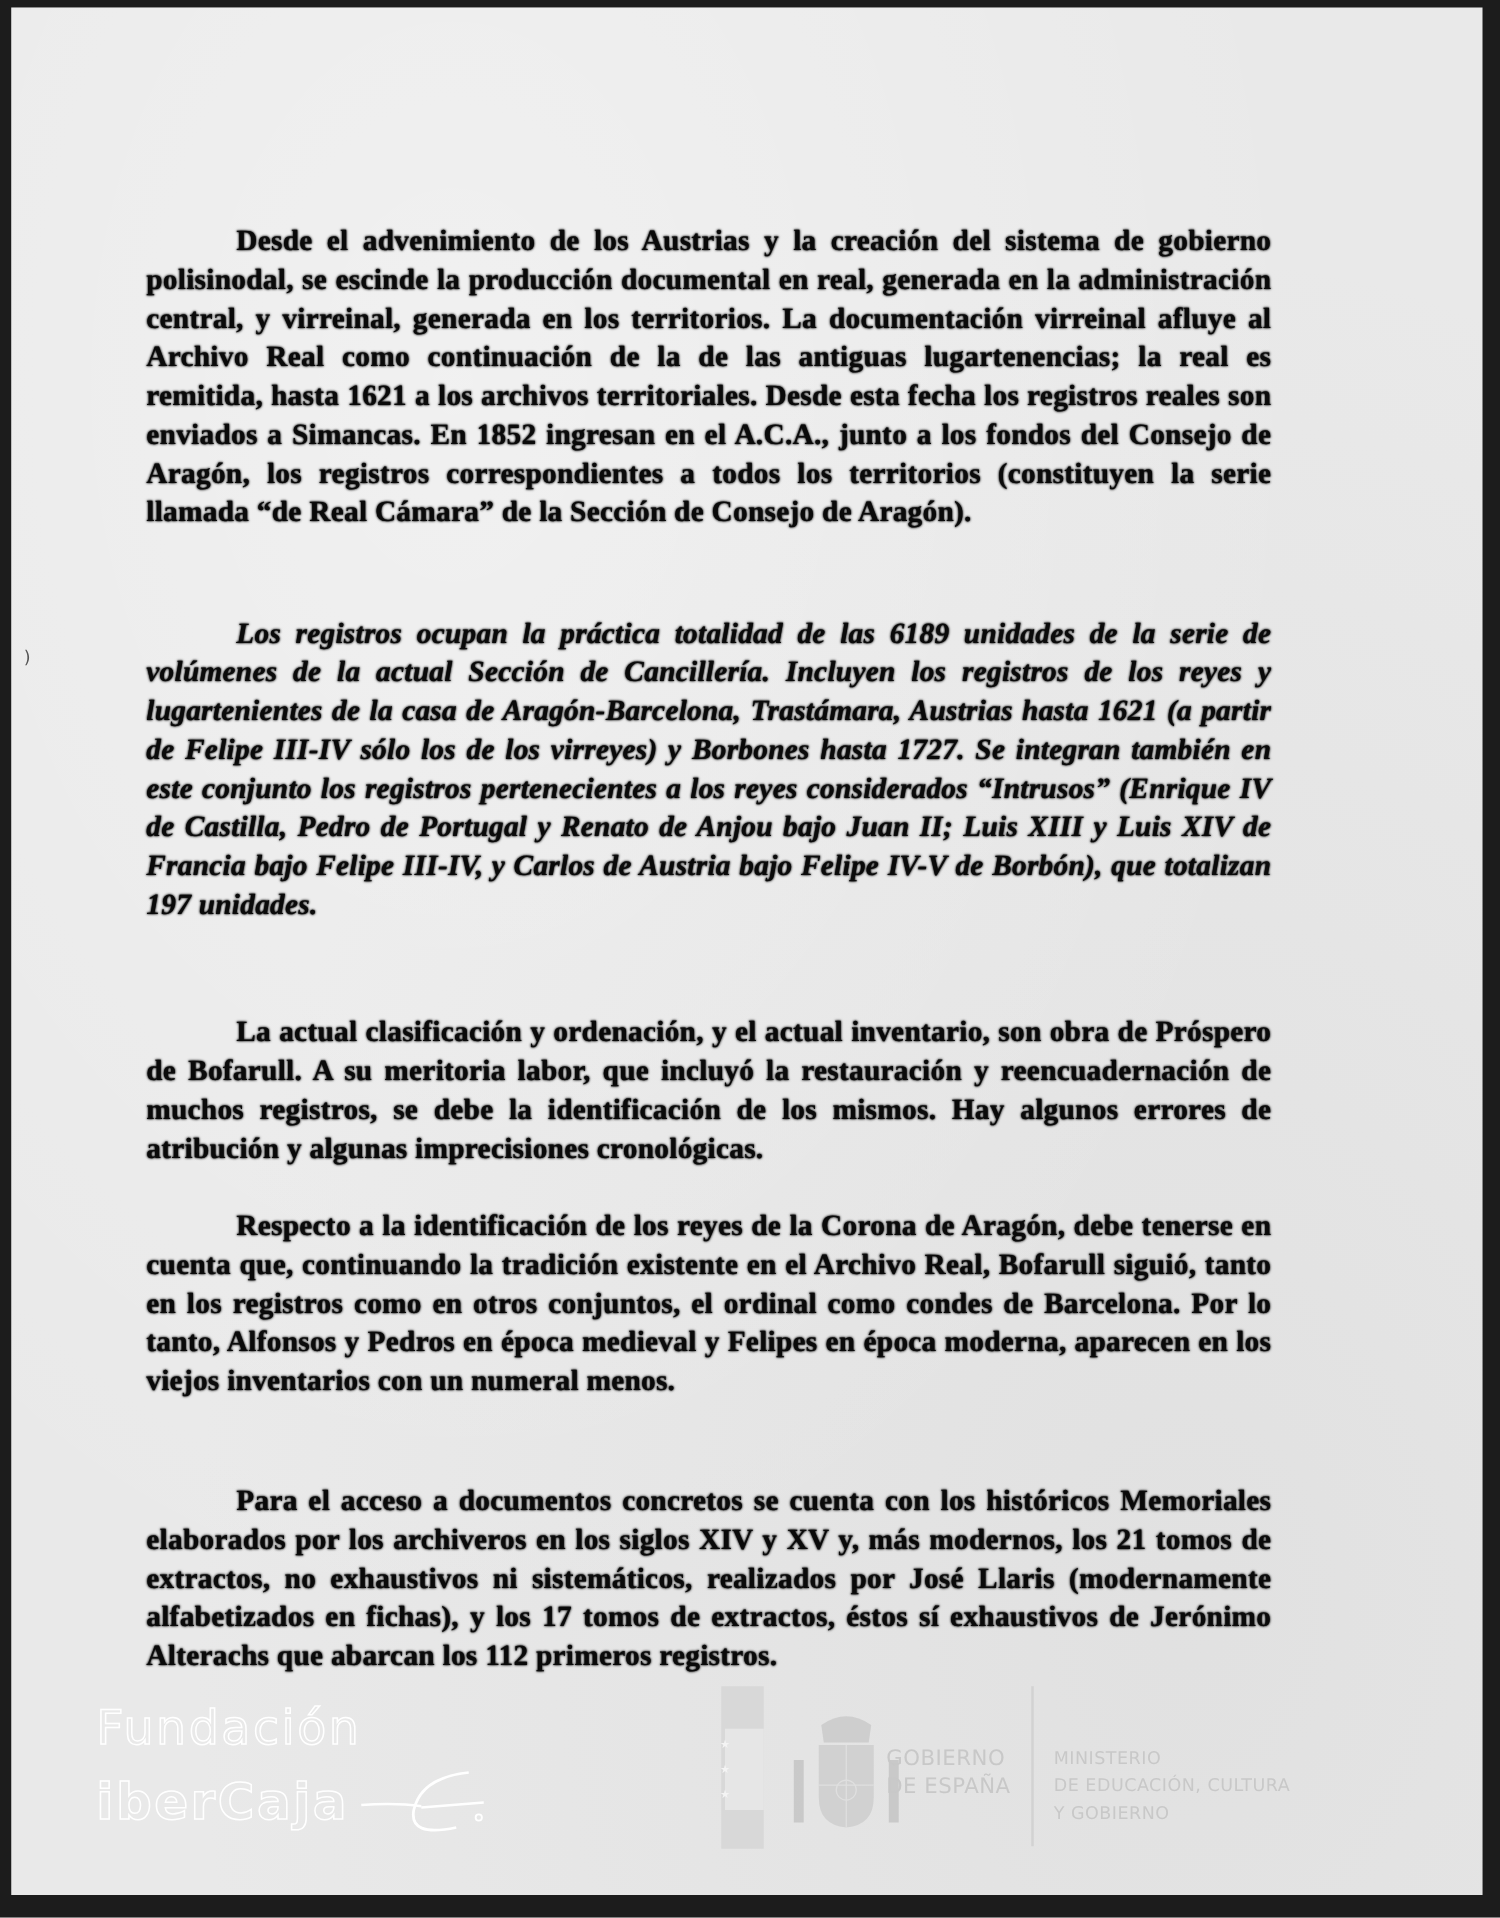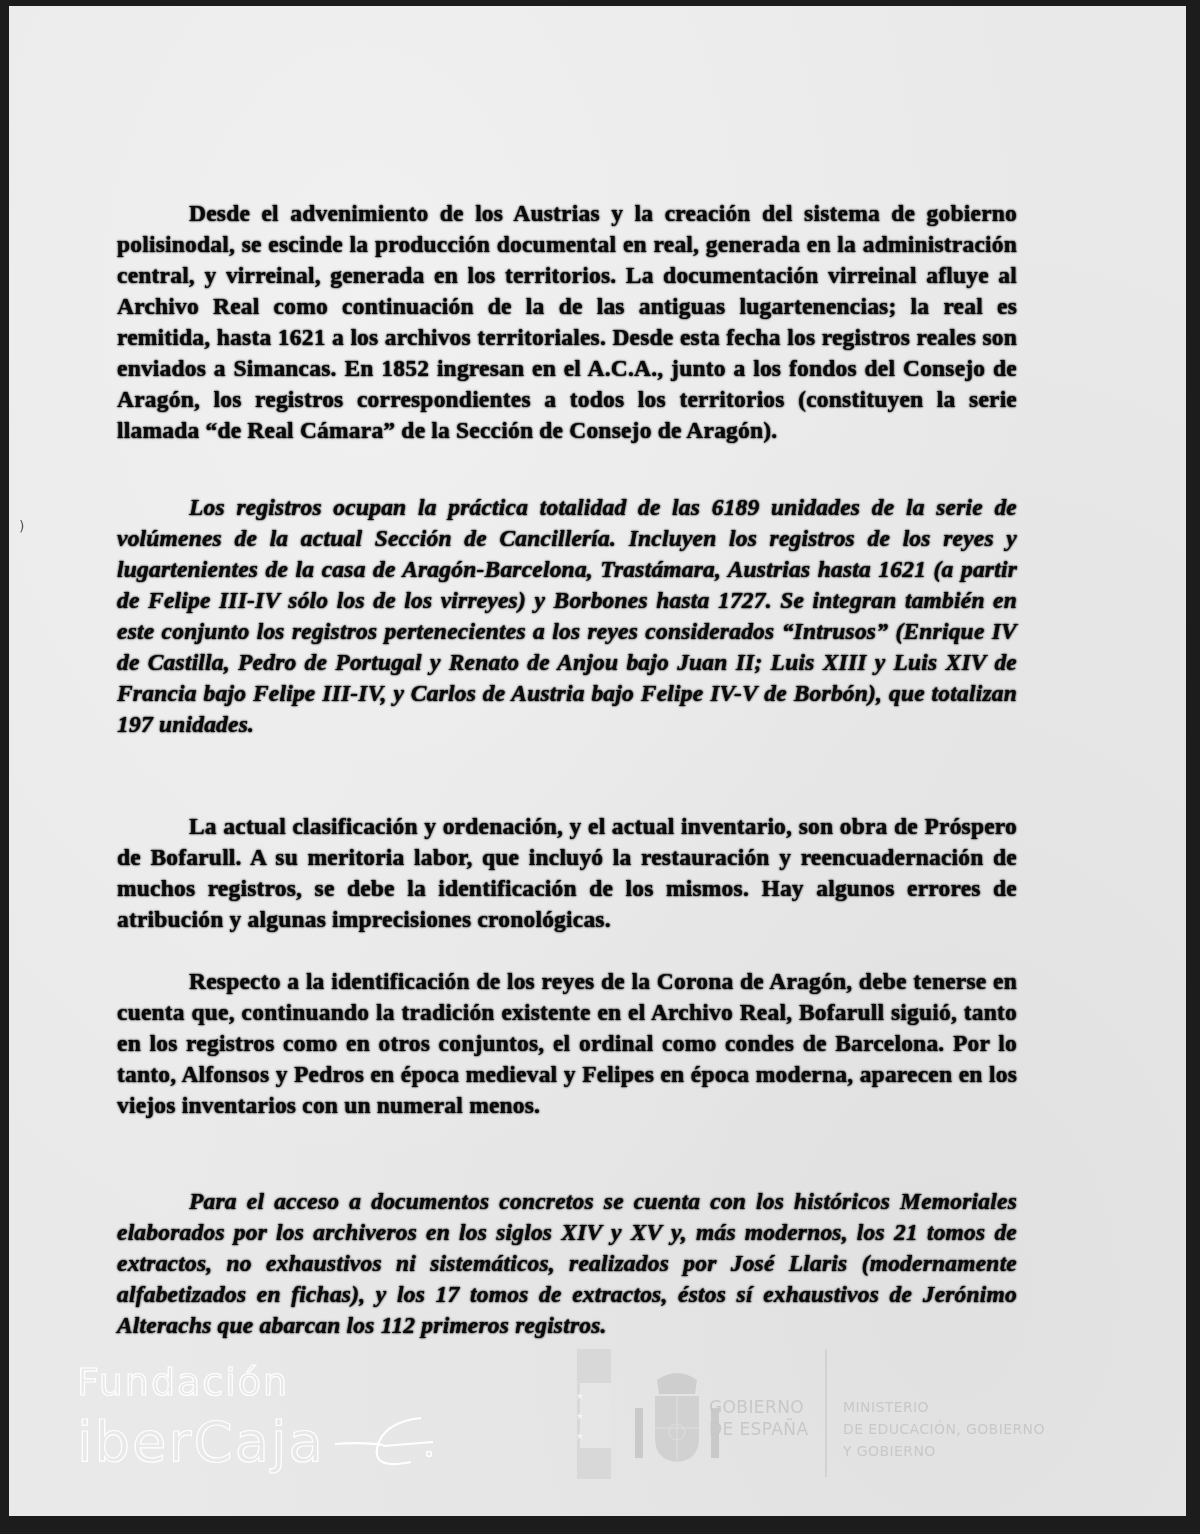--- a/index.html
+++ b/index.html
@@ -28,25 +28,25 @@
       line-height: 31px;
       color: #0a0a0a;
       text-align: justify;
       text-shadow: 0 0 1.6px #000, 0 0 2.4px rgba(0,0,0,0.7);
       letter-spacing: 0.2px;
     }
     .text-block p {
       margin: 0;
       text-indent: 72px;
     }
-    .p1 { top: 172px; margin-top: 20px; }
+    .p1 { top: 172px; }
     .p2 { top: 486px; font-style: italic; }
     .p3 { top: 805px; }
     .p4 { top: 960px; }
-    .p5 { top: 1180px; font-style: italic; }
+    .p5 { top: 1180px; }
 
     .edge-mark {
       position: absolute;
       left: 10px; top: 512px;
       font-family: "DejaVu Sans", sans-serif;
       font-size: 14px;
       color: #555;
     }
 
     
@@ -56,21 +56,22 @@
       font-family: "DejaVu Sans", sans-serif;
       color: transparent;
       -webkit-text-stroke: 1.2px #ffffff;
       font-size: 38px;
       line-height: 40px;
       letter-spacing: 2px;
     }
     .ibercaja .l2 {
       display: flex; align-items: center; gap: 8px;
       margin-top: 10px;
-      font-size: 56px;
+      font-size: 40px;
+      font-weight: bold;
     }
     .ibercaja-swoosh {
       width: 110px; height: 60px;
     }
 
     .gob-flag {
       position: absolute;
       left: 568px; top: 1343px;
       width: 34px; height: 130px;
       background: #d8d8d8;
@@ -179,17 +180,17 @@
 
   <div class="gob-text">
     <div>GOBIERNO</div>
     <div>DE ESPAÑA</div>
   </div>
 
   <div class="gob-divider"></div>
 
   <div class="min-text">
     <div>MINISTERIO</div>
-    <div>DE EDUCACIÓN, GOBIERNO</div>
+    <div>DE EDUCACIÓN, CULTURA</div>
     <div>Y GOBIERNO</div>
   </div>
 
 </div>
 
 </body></html>

